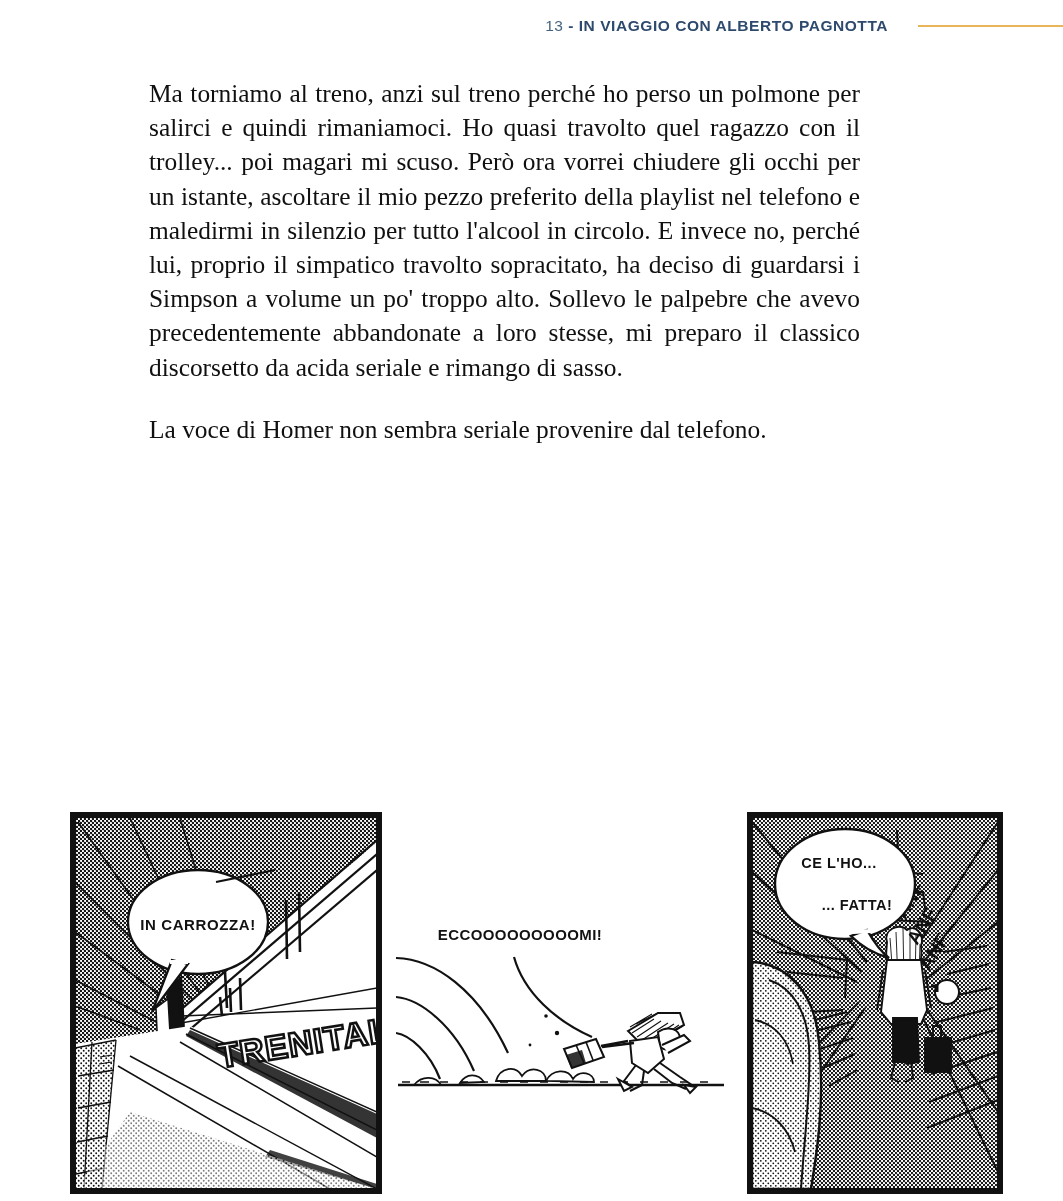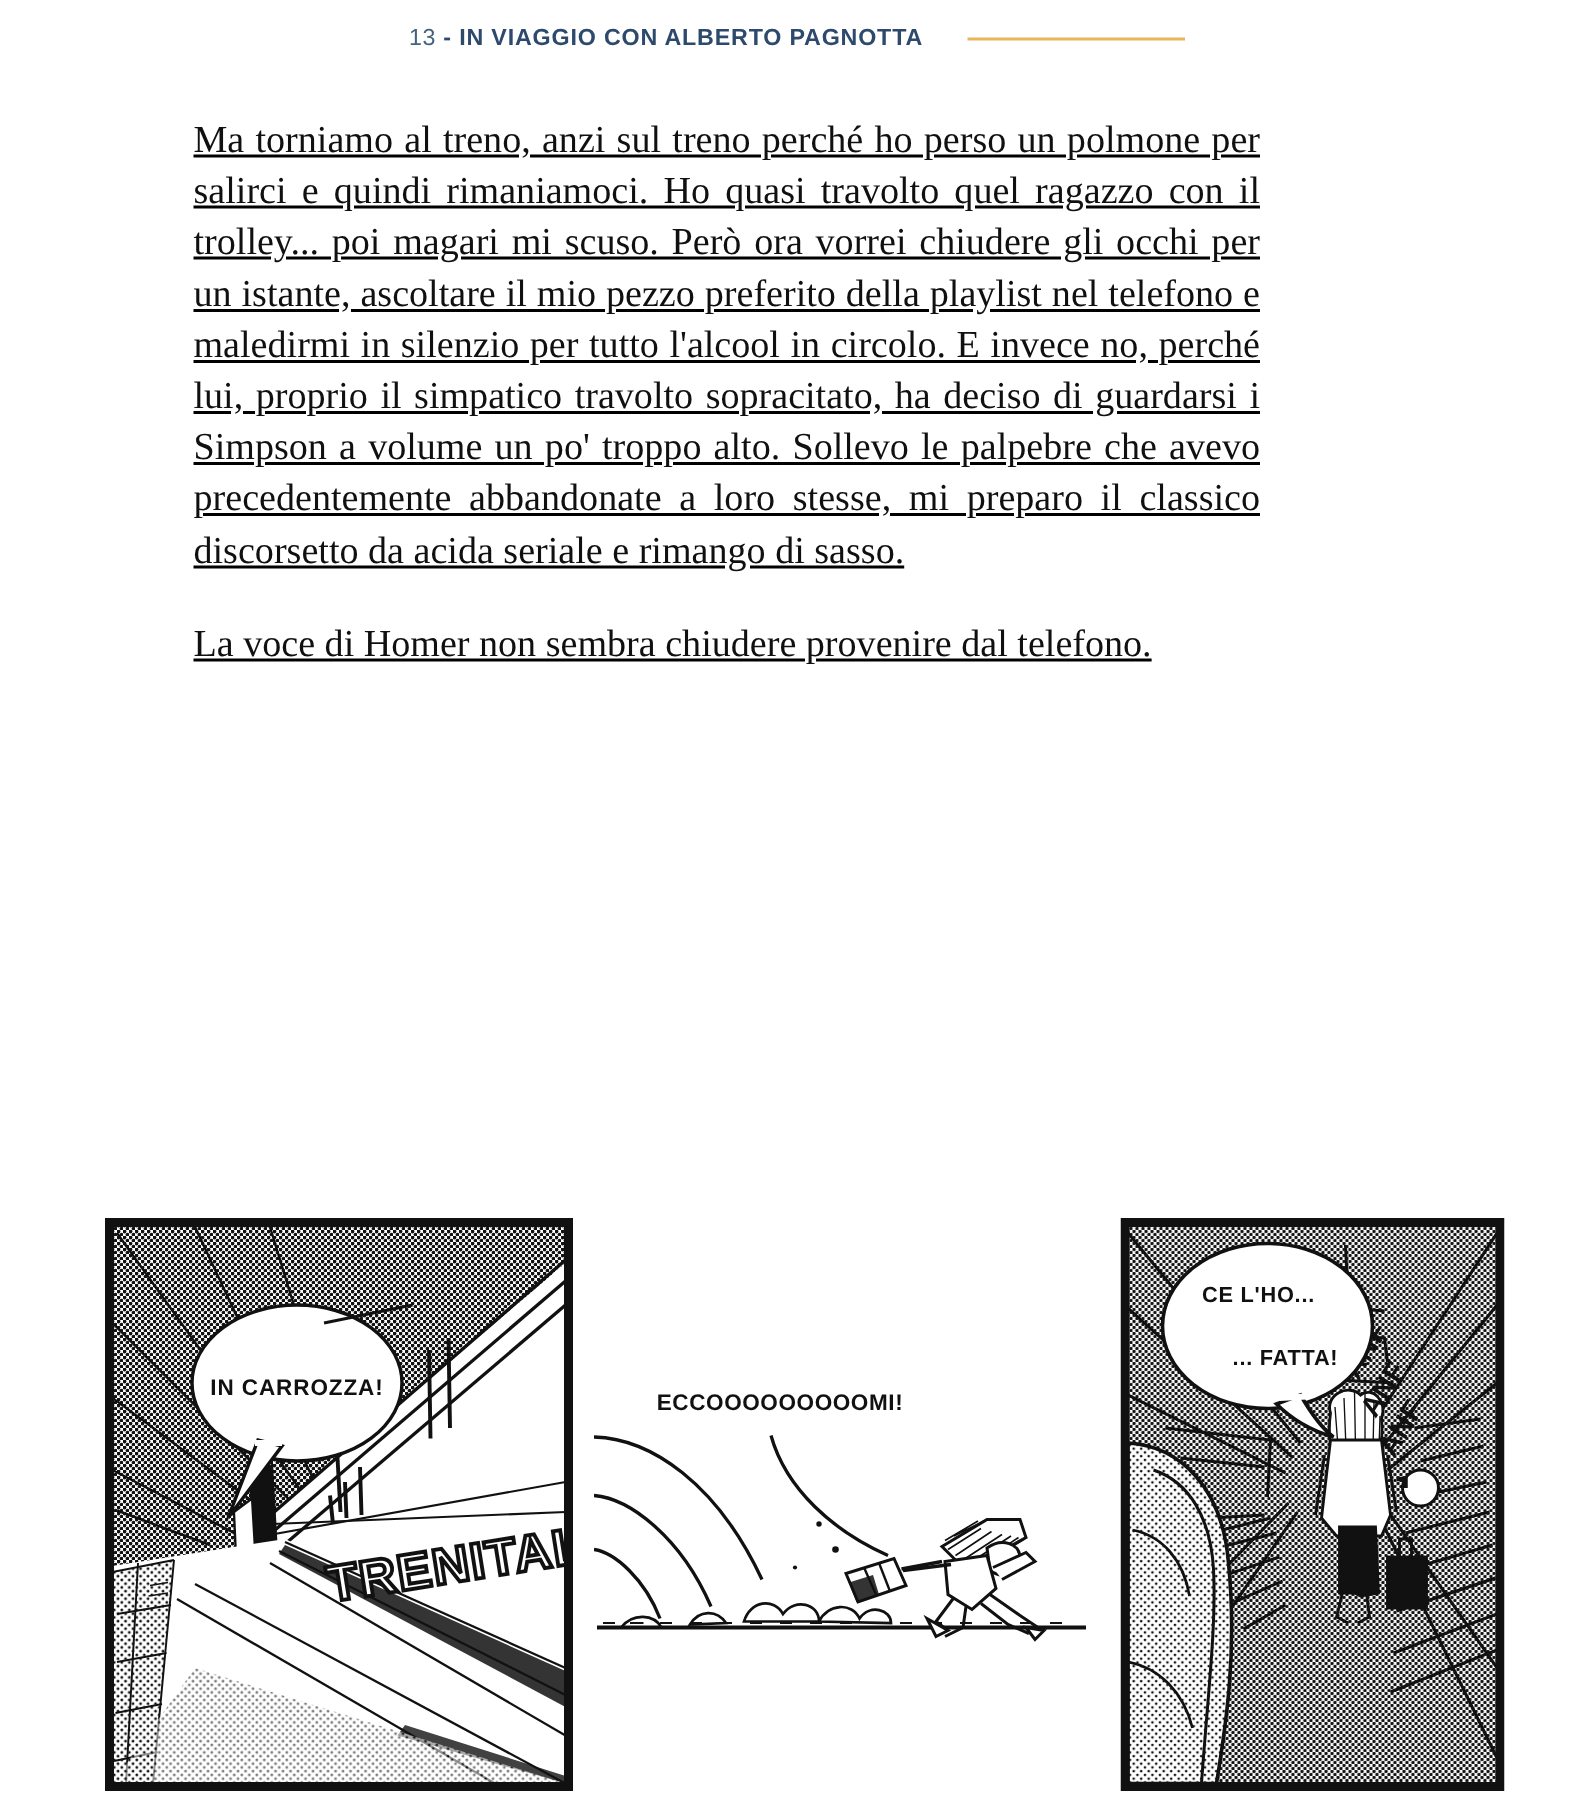--- a/index.html
+++ b/index.html
@@ -25,21 +25,21 @@
     display: flex;
     align-items: center;
     justify-content: flex-end;
   }
   .header-inner {
     display: flex;
     align-items: center;
     gap: 0px;
     padding-right: 0px;
     width: 100%;
-    justify-content: center;
+    justify-content: flex-end;
   }
   .header-title {
     font-family: "Liberation Sans", sans-serif;
     font-weight: bold;
     font-size: 15.5px;
     letter-spacing: 0.55px;
     color: #2d4a6d;
     white-space: nowrap;
     line-height: 1;
     padding-top: 12px;
@@ -54,24 +54,23 @@
     background: #e8b659;
     width: 145px;
     margin-left: 30px;
     margin-top: 12px;
     flex: 0 0 145px;
   }
 
   
   .body-col {
     position: absolute;
-    left: 129px;
+    left: 149px;
     top: 76px;
     width: 711px;
-    text-decoration: underline;
   }
   .para {
     font-family: "Liberation Serif", serif;
     font-size: 25.4px;
     line-height: 34.2px;
     color: #101010;
     text-align: justify;
     margin: 0 0 28px 0;
     -webkit-hyphens: none;
     hyphens: none;
@@ -103,21 +102,21 @@
   <div class="header-inner">
     <div class="header-title">
       <span class="header-pagenum">13</span><span>&nbsp;-&nbsp;</span><span>IN VIAGGIO CON ALBERTO PAGNOTTA</span>
     </div>
     <div class="header-rule"></div>
   </div>
 </div>
 
 <div class="body-col">
   <p class="para">Ma torniamo al treno, anzi sul treno perché ho perso un polmone per salirci e quindi rimaniamoci. Ho quasi travolto quel ragazzo con il trolley... poi magari mi scuso. Però ora vorrei chiudere gli occhi per un istante, ascoltare il mio pezzo preferito della playlist nel telefono e maledirmi in silenzio per tutto l'alcool in circolo. E invece no, perché lui, proprio il simpatico travolto sopracitato, ha deciso di guardarsi i Simpson a volume un po' troppo alto. Sollevo le palpebre che avevo precedentemente abbandonate a loro stesse, mi preparo il classico discorsetto da acida seriale e rimango di sasso.</p>
-  <p class="para nojust">La voce di Homer non sembra chiudere provenire dal telefono.</p>
+  <p class="para nojust">La voce di Homer non sembra seriale provenire dal telefono.</p>
 </div>
 
 <div class="comic-strip">
 
   <div class="panel" id="panel-left">
     <svg width="312" height="382" viewBox="0 0 312 382" xmlns="http://www.w3.org/2000/svg">
       <defs>
         <pattern id="halftone" width="4" height="4" patternUnits="userSpaceOnUse">
           <rect width="4" height="4" fill="#ffffff"></rect>
           <circle cx="1" cy="1" r="1.25" fill="#111"></circle>

